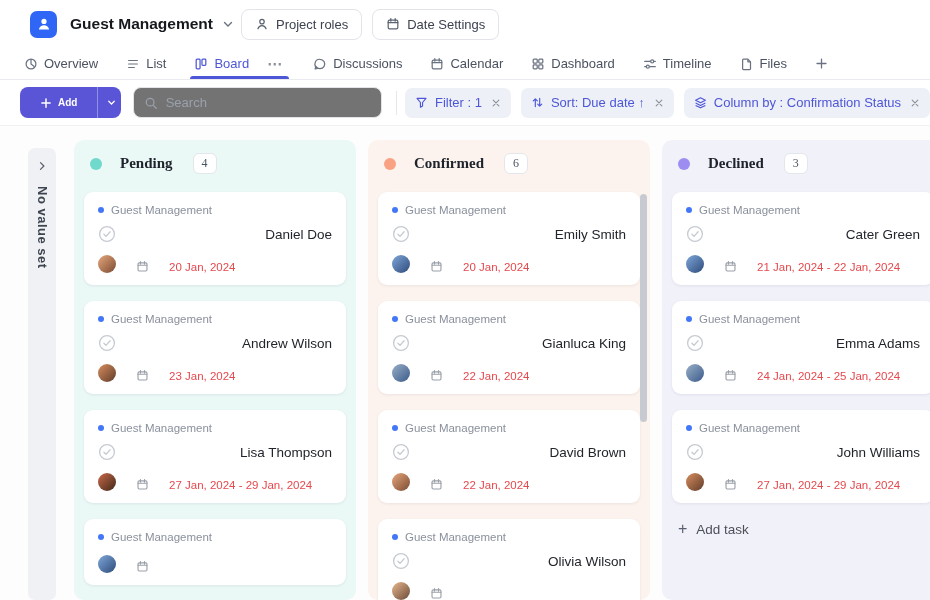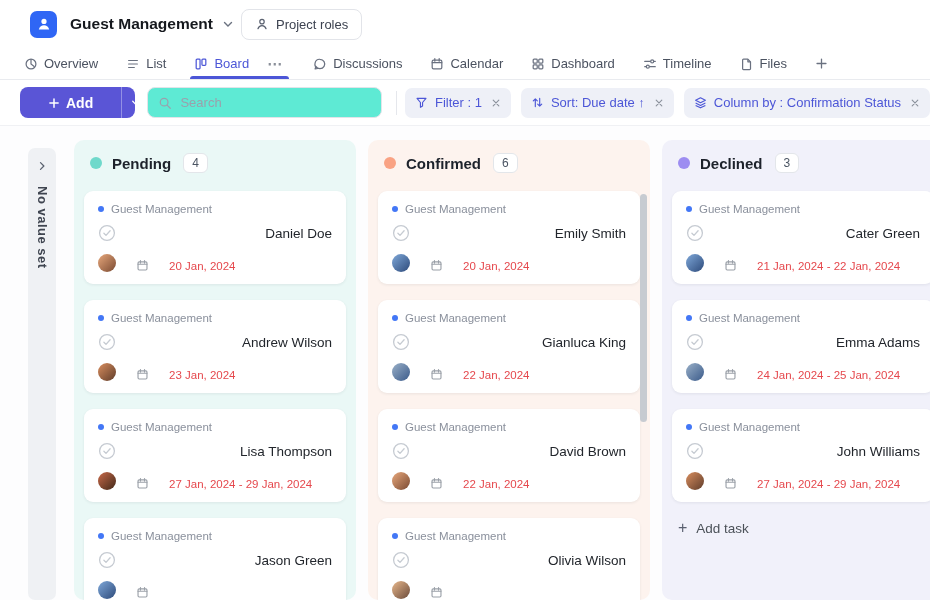--- a/index.html
+++ b/index.html
@@ -32,24 +32,24 @@
     border-radius:3px 3px 0 0; background:var(--tab_active,#4c56d7); }
   .tab-dots { color:#8a8f99; font-size:15px; font-weight:700; letter-spacing:1px;
     cursor:pointer; line-height:1; padding:2px 2px; }
   .tab-plus { display:flex; align-items:center; color:#6a7180; font-size:17px; cursor:pointer; }
 
   
   .toolbar { height:46px; display:flex; align-items:center; padding-left:20px;
     border-bottom:1px solid #f0f1f4; }
   .add-btn { display:flex; align-items:stretch; height:31px; border-radius:8px;
     background:var(--accent,#5a55d6); color:#fff; overflow:hidden; cursor:pointer; }
-  .add-main { display:flex; align-items:center; gap:6px; padding:0 28px; font-size:14px; font-weight:600; }
+  .add-main { display:flex; align-items:center; gap:6px; padding:0 20px; font-size:10px; font-weight:600; }
   .add-caret { display:flex; align-items:center; padding:0 8px; border-left:1px solid rgba(255,255,255,.35); }
   .searchbox { display:flex; align-items:center; gap:8px; width:260px; height:31px;
-    margin-left:12px; border:1px solid #e2e4e9; border-radius:8px; padding:0 10px; background:#5eead4; }
+    margin-left:12px; border:1px solid #e2e4e9; border-radius:8px; padding:0 10px; background:#737373; }
   .searchbox svg { color:#9aa1ac; }
   .searchbox input { border:none; outline:none; font-size:13px; width:100%;
     font-family:"Liberation Sans",sans-serif; color:#23272f; background:transparent; }
   .searchbox input::placeholder { color:#9aa1ac; }
   .vdiv { width:1px; height:24px; background:#e5e7ec; margin:0 8px 0 14px; }
   .chip { display:flex; align-items:center; gap:7px; height:30px; padding:0 10px;
     border-radius:7px; background:#eef0f7; font-size:13px; color:var(--tab_active,#4c56d7);
     cursor:pointer; white-space:nowrap; }
   .chip + .chip { margin-left:10px; }
   .chip .x { color:#8b919c; display:flex; cursor:pointer; margin-left:2px; }
@@ -62,21 +62,21 @@
     cursor:pointer; flex:none; margin-right:6px; }
   .collapsed .chev { color:#5b6270; }
   .collapsed-label { writing-mode:vertical-rl; font-size:13px; font-weight:700;
     color:#3f4550; letter-spacing:.5px; }
 
   .column { width:282px; height:460px; border-radius:10px; overflow:hidden;
     position:relative; flex:none; }
   .col-pending   { background:var(--pending_tint,#eaf8f6); }
   .col-confirmed { background:var(--confirmed_tint,#fdf3ee); }
   .col-declined  { background:var(--declined_tint,#f1f1fa); }
-  .col-head { display:flex; align-items:center; gap:10px; padding:13px 16px 2px; }
+  .col-head { display:flex; align-items:center; gap:18px; padding:13px 16px 2px;font-family:Liberation Serif, serif; }
   .col-dot { width:12px; height:12px; border-radius:50%; }
   .col-pending   .col-dot { background:var(--pending_dot,#6fd9cb); }
   .col-confirmed .col-dot { background:var(--confirmed_dot,#f9a283); }
   .col-declined  .col-dot { background:var(--declined_dot,#9d8df1); }
   .col-name { font-size:15px; font-weight:700; color:#1d222b; }
   .col-count { background:#fff; border:1px solid #e3e6ea; border-radius:6px;
     font-size:12px; color:#4b5563; padding:2px 8px; margin-left:2px; }
   .cards { display:flex; flex-direction:column; gap:16px; padding:16px 10px 0; }
 
   .card { background:#fff; border-radius:9px; padding:12px 14px;
@@ -121,20 +121,27 @@
         <path d="M4 6.2l4 4 4-4"></path>
       </svg>
   </span>
   <button class="hdr-btn first">
     <svg width="14" height="14" viewBox="0 0 16 16" fill="none" stroke="currentColor" stroke-width="1.4" stroke-linecap="round">
         <circle cx="8" cy="5.3" r="2.5"></circle>
         <path d="M3.4 13.4c.8-2.6 2.5-3.6 4.6-3.6s3.8 1 4.6 3.6"></path>
       </svg>
     <span>Project roles</span>
   </button>
+  <button class="hdr-btn">
+    <svg width="14" height="14" viewBox="0 0 16 16" fill="none" stroke="currentColor" stroke-width="1.4" stroke-linecap="round">
+        <rect x="2.5" y="3.5" width="11" height="10" rx="1.5"></rect>
+        <path d="M2.5 6.5h11M5.5 1.8v3M10.5 1.8v3"></path>
+      </svg>
+    <span>Date Settings</span>
+  </button>
 </div>
 
 <div class="tabbar">
   <div class="tab">
     <svg width="14" height="14" viewBox="0 0 16 16" fill="none" stroke="currentColor" stroke-width="1.4">
         <circle cx="8" cy="8" r="5.6"></circle>
         <path d="M8 2.4V8l4 3.2"></path>
       </svg>
     <span>Overview</span>
   </div>
@@ -341,27 +348,20 @@
             </svg>
           <span class="card-date">27 Jan, 2024 - 29 Jan, 2024</span>
         </div>
       </div>
 
       <div class="card">
         <div class="card-proj">
             <span class="proj-dot"></span>
             <span class="proj-name">Guest Management</span>
           </div>
-        <div class="card-title-row">
-          <svg class="check" width="18" height="18" viewBox="0 0 18 18" fill="none" stroke="currentColor" stroke-width="1.3" stroke-linecap="round" stroke-linejoin="round">
-              <circle cx="9" cy="9" r="7.4"></circle>
-              <path d="M5.9 9.3l2.1 2.1 4.1-4.6"></path>
-            </svg>
-          <span class="card-title">Jason Green</span>
-        </div>
         <div class="card-meta">
           <span class="avatar av4"></span>
           <svg class="cal-ic" width="13" height="13" viewBox="0 0 16 16" fill="none" stroke="currentColor" stroke-width="1.4" stroke-linecap="round">
               <rect x="2.5" y="3.5" width="11" height="10" rx="1.5"></rect>
               <path d="M2.5 6.5h11M5.5 1.8v3M10.5 1.8v3"></path>
             </svg>
           <span class="card-date"></span>
         </div>
       </div>
 

